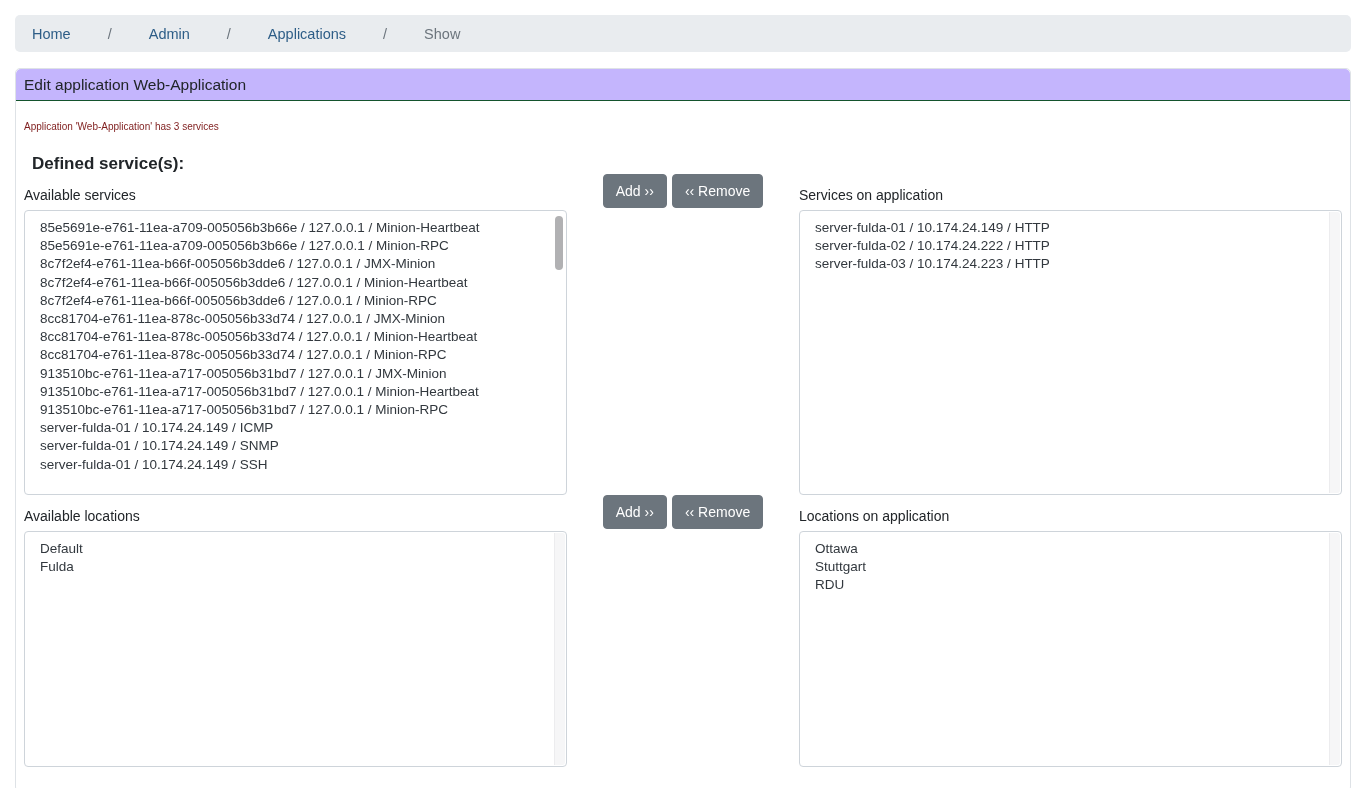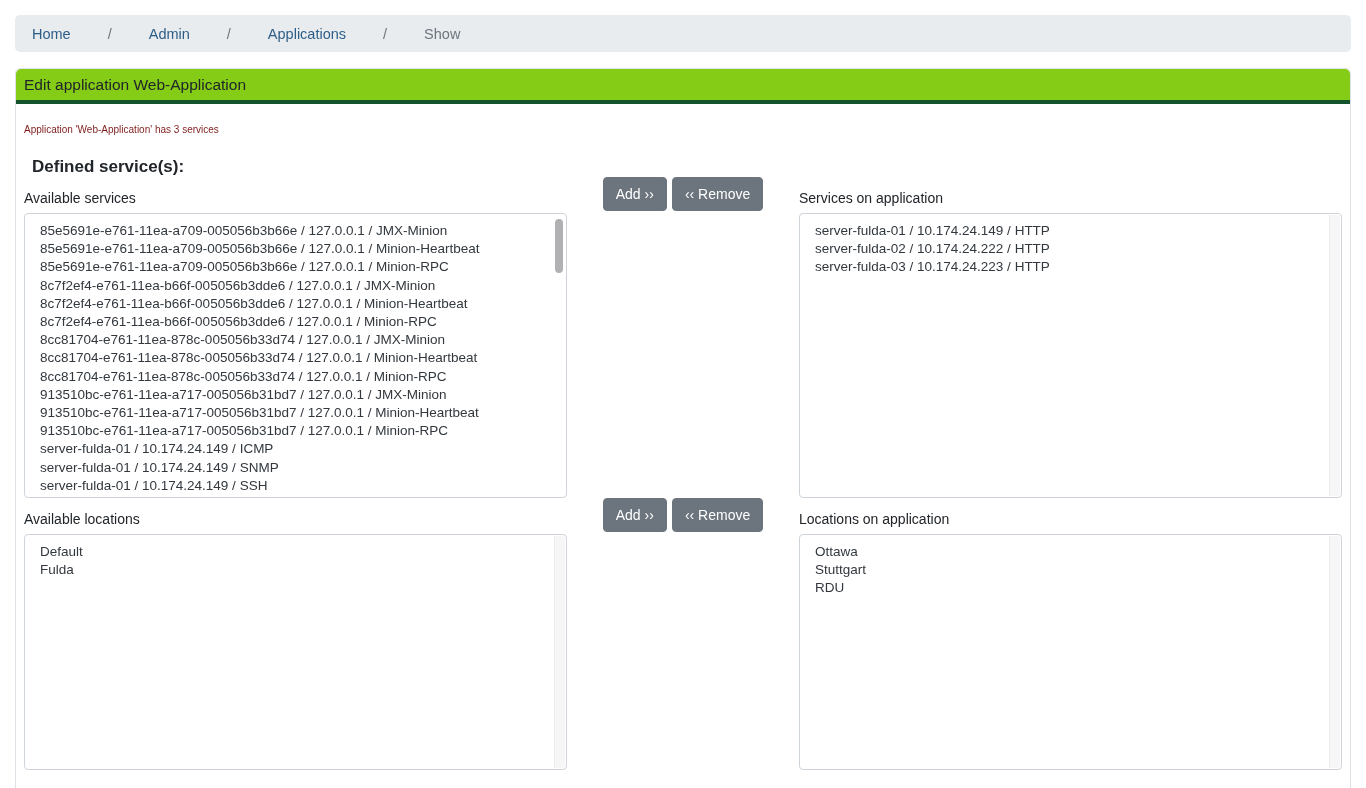--- a/index.html
+++ b/index.html
@@ -35,22 +35,22 @@
   }
   .breadcrumb-bar .current { color: #6c757d; }
 
   
   .card {
     border: 1px solid #dee2e6;
     border-radius: 5px;
     background: #ffffff;
   }
   .card-header {
-    background: #84cc16;
-    border-bottom: 4px solid #14532d;
+    background: #c4b5fd;
+    border-bottom: 1px solid #14532d;
     border-radius: 5px 5px 0 0;
     padding: 6px 8px;
     font-size: 15.5px;
     color: #212529;
     line-height: 19px;
   }
   .card-body { padding: 0 8px 24px 8px; }
 
   .summary {
     font-size: 10px;
@@ -151,21 +151,20 @@
       <p class="summary">Application 'Web-Application' has 3 services</p>
 
       <h2 class="section-heading">Defined service(s):</h2>
 
       <div class="dual-row">
         <div class="col-list">
           <div class="list-label">Available services</div>
           <div class="listbox tall">
             <div class="scroll-track invisible-track"></div>
             <div class="scroll-thumb"></div>
-          <div class="option">85e5691e-e761-11ea-a709-005056b3b66e / 127.0.0.1 / JMX-Minion</div>
               <div class="option">85e5691e-e761-11ea-a709-005056b3b66e / 127.0.0.1 / Minion-Heartbeat</div>
               <div class="option">85e5691e-e761-11ea-a709-005056b3b66e / 127.0.0.1 / Minion-RPC</div>
               <div class="option">8c7f2ef4-e761-11ea-b66f-005056b3dde6 / 127.0.0.1 / JMX-Minion</div>
               <div class="option">8c7f2ef4-e761-11ea-b66f-005056b3dde6 / 127.0.0.1 / Minion-Heartbeat</div>
               <div class="option">8c7f2ef4-e761-11ea-b66f-005056b3dde6 / 127.0.0.1 / Minion-RPC</div>
               <div class="option">8cc81704-e761-11ea-878c-005056b33d74 / 127.0.0.1 / JMX-Minion</div>
               <div class="option">8cc81704-e761-11ea-878c-005056b33d74 / 127.0.0.1 / Minion-Heartbeat</div>
               <div class="option">8cc81704-e761-11ea-878c-005056b33d74 / 127.0.0.1 / Minion-RPC</div>
               <div class="option">913510bc-e761-11ea-a717-005056b31bd7 / 127.0.0.1 / JMX-Minion</div>
               <div class="option">913510bc-e761-11ea-a717-005056b31bd7 / 127.0.0.1 / Minion-Heartbeat</div>

